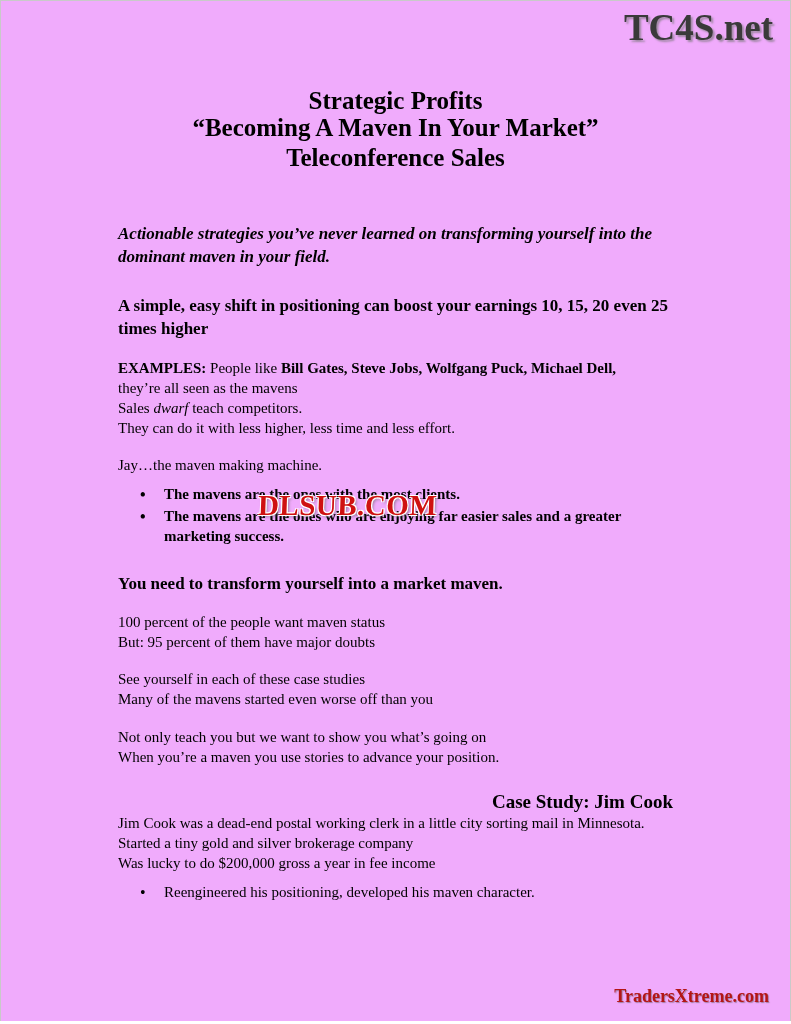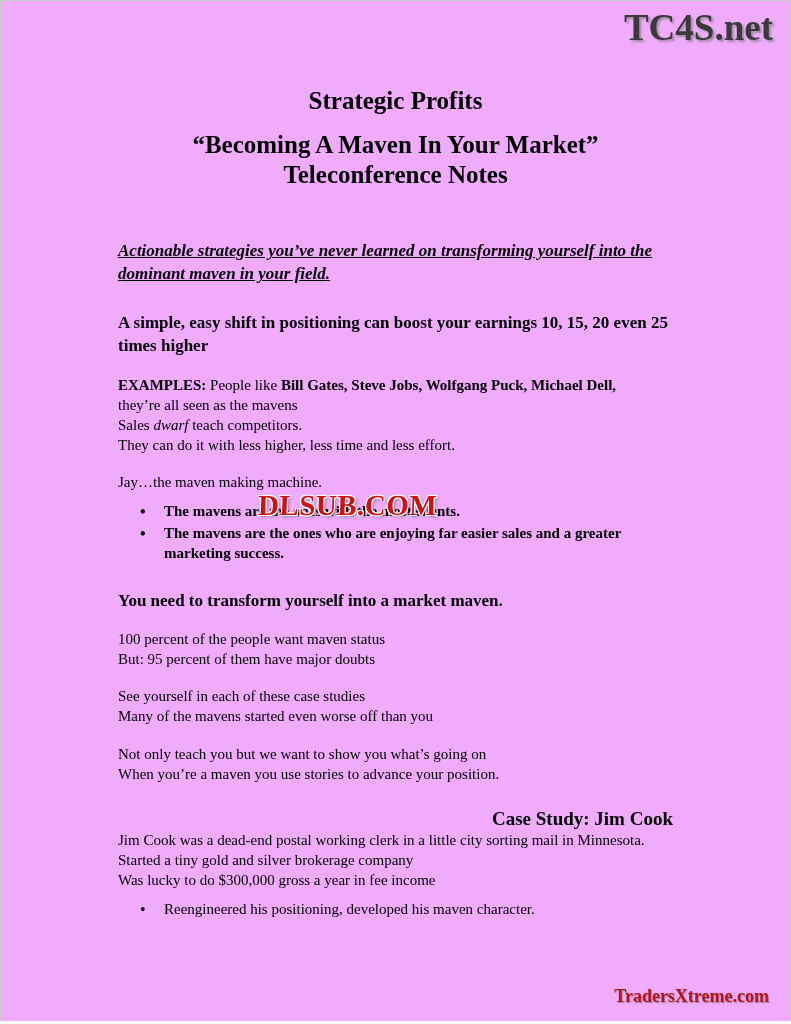--- a/index.html
+++ b/index.html
@@ -83,40 +83,38 @@
     margin-top: 88px;
   }
   .title-1 {
     font-size: 25px;
     font-weight: bold;
     line-height: 1.0;
   }
   .title-2 {
     font-size: 25px;
     font-weight: bold;
-    margin-top: 17px;
     line-height: 1.18;
   }
   .title-3 {
     font-size: 25px;
     font-weight: bold;
     line-height: 1.18;
   }
 
   .body-area {
     margin: 0 118px 0 118px;
   }
 
   .lead {
     margin-top: 50px;
     font-size: 17px;
     font-weight: bold;
     font-style: italic;
     line-height: 1.38;
-    text-decoration: underline;
   }
 
   .subhead {
     margin-top: 25px;
     font-size: 17px;
     font-weight: bold;
     line-height: 1.38;
   }
 
   .para {
@@ -164,21 +162,21 @@
 <div class="page">
   <div class="page-border"></div>
 
   <div class="watermark-top">TC4S.net</div>
 
   <div class="content">
 
     <div class="title-block">
       <div class="title-1">Strategic Profits</div>
       <div class="title-2">“Becoming A Maven In Your Market”</div>
-      <div class="title-3">Teleconference Notes</div>
+      <div class="title-3">Teleconference Sales</div>
     </div>
 
     <div class="body-area">
 
       <div class="lead">Actionable strategies you’ve never learned on transforming yourself into the dominant maven in your field.</div>
 
       <div class="subhead">A simple, easy shift in positioning can boost your earnings 10, 15, 20 even 25 times higher</div>
 
       <div class="para-block">
         <div class="para">
@@ -218,21 +216,21 @@
 
       <div class="para-block">
         <div class="para">Not only teach you but we want to show you what’s going on</div>
         <div class="para">When you’re a maven you use stories to advance your position.</div>
       </div>
 
       <div class="case-head">Case Study:  Jim Cook</div>
       <div>
         <div class="para">Jim Cook was a dead-end postal working clerk in a little city sorting mail in Minnesota.</div>
         <div class="para">Started a tiny gold and silver brokerage company</div>
-        <div class="para">Was lucky to do $300,000 gross a year in fee income</div>
+        <div class="para">Was lucky to do $200,000 gross a year in fee income</div>
       </div>
 
       <ul class="bullets">
         <li>Reengineered his positioning, developed his maven character.</li>
       </ul>
 
     </div>
   </div>
 
   <div class="watermark-center">DLSUB.COM</div>

